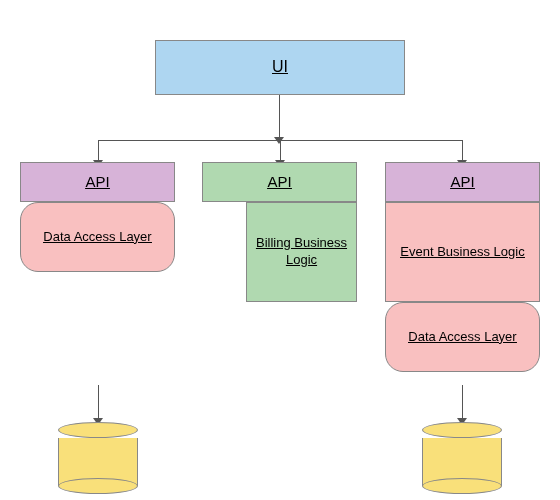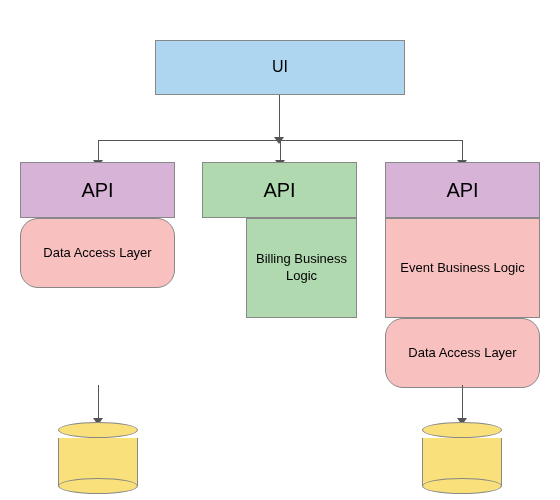--- a/index.html
+++ b/index.html
@@ -1,15 +1,15 @@
 <!DOCTYPE html>
 <html><head>
   <meta charset="utf-8">
   <style>
-    * { box-sizing: border-box; margin: 0; padding: 0; }
+    * { box-sizing: border-box; margin: 0; padding: 0; text-decoration: underline; }
     body {
       width: 560px;
       height: 500px;
       background: #fff;
       font-family: Arial, sans-serif;
       font-size: 13px;
       overflow: hidden;
     }
     .diagram {
       width: 560px;
@@ -38,22 +38,22 @@
       display: flex;
       align-items: center;
       justify-content: center;
       text-align: center;
       padding: 6px 4px;
       line-height: 1.3;
     }
 
     .api-box {
       background: #d7b3d8;
-      height: 56px;
-      font-size: 20px;
+      height: 40px;
+      font-size: 15px;
     }
 
     .api-box-green {
       background: #b0d9b0;
     }
 
     .logic-box-pink {
       background: #f9c0c0;
       min-height: 100px;
       flex: 1;

